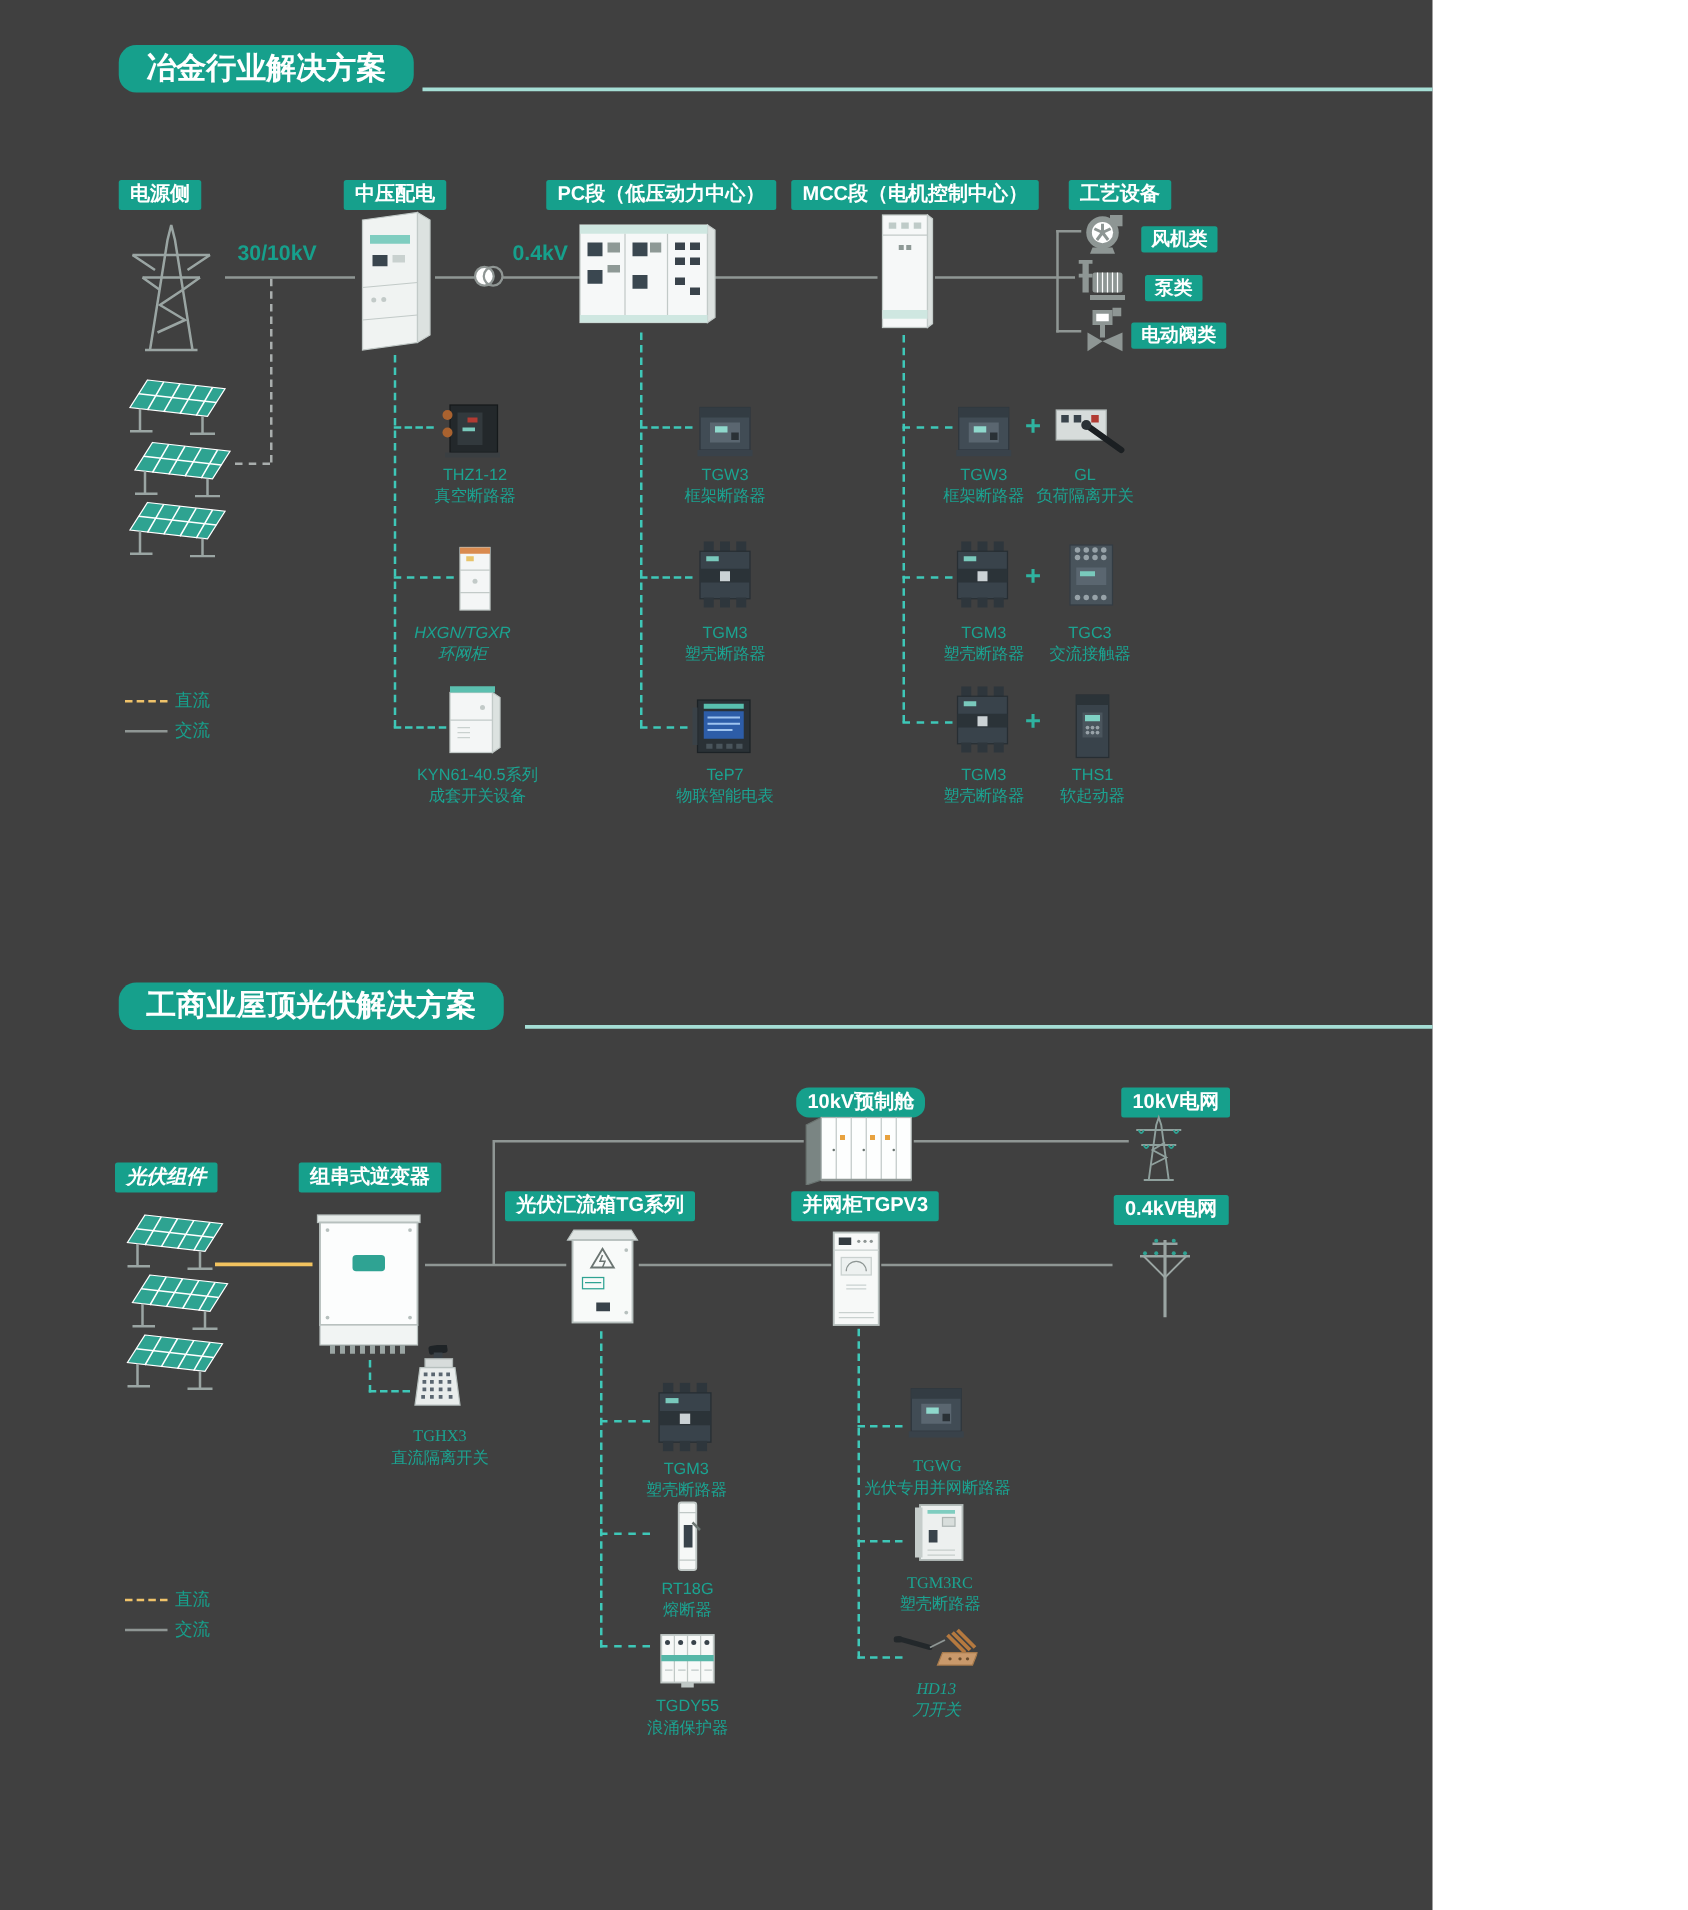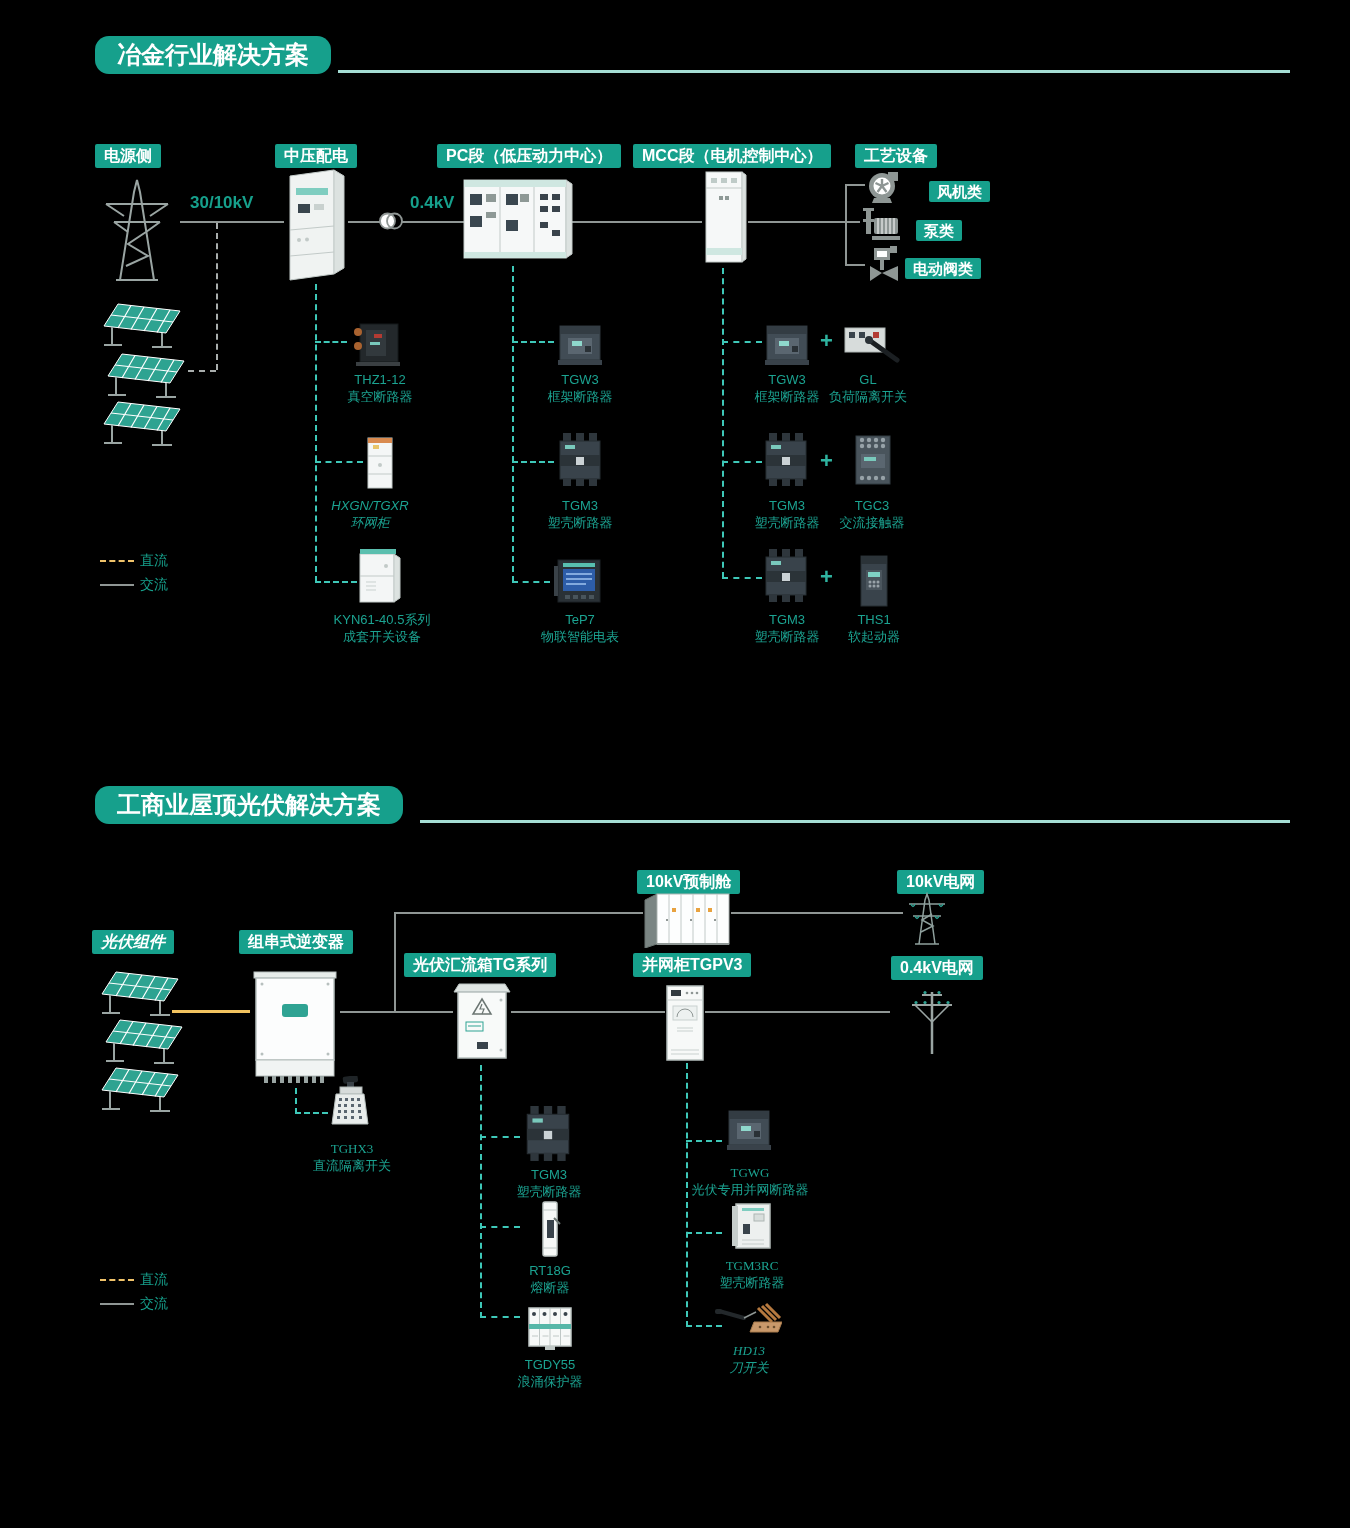--- a/index.html
+++ b/index.html
@@ -1,16 +1,16 @@
 <!DOCTYPE html>
 <html><head>
 <meta charset="utf-8">
 <style>
   html,body{margin:0;padding:0;background:#fff;}
-  .canvas{position:relative;width:1350px;height:1528px;background:#000000;overflow:hidden;
+  .canvas{position:relative;width:1146px;height:1528px;background:#404040;overflow:hidden;
           font-family:"Liberation Sans",sans-serif;}
   .title-badge{position:absolute;background:#16A08C;color:#fff;font-weight:700;font-size:24px;
           line-height:38px;padding:0 22px;border-radius:14px;white-space:nowrap;}
   .title-line{position:absolute;height:3px;background:#A5DED5;}
   .badge{position:absolute;background:#16A08C;color:#fff;font-weight:700;font-size:16px;
           line-height:24px;padding:0 9px;border-radius:2px;white-space:nowrap;}
   .badge.sm{font-size:15px;line-height:21px;padding:0 8px;}
   .hline{position:absolute;height:2px;background:#8F9694;}
   .vline{position:absolute;width:2px;background:#8F9694;}
   .dline{position:absolute;height:3px;background:#F2C35F;}
@@ -401,21 +401,21 @@
   <svg class="dev" style="left:866px;top:170px;width:36px;height:34px;">
       <use href="#sym-fan"></use>
     </svg>
   <svg class="dev" style="left:860px;top:206px;width:44px;height:36px;">
       <use href="#sym-pump"></use>
     </svg>
   <svg class="dev" style="left:866px;top:246px;width:36px;height:38px;">
       <use href="#sym-valve"></use>
     </svg>
 
-  <div class="badge sm" style="left:913px;top:181px;margin-left:16px;">风机类</div>
+  <div class="badge sm" style="left:913px;top:181px;">风机类</div>
   <div class="badge sm" style="left:916px;top:220px;">泵类</div>
   <div class="badge sm" style="left:905px;top:258px;">电动阀类</div>
 
   <div class="dash-v" style="left:315px;top:284px;height:298px;"></div>
   <div class="dash-h" style="left:315px;top:341px;width:32px;"></div>
   <div class="dash-h" style="left:315px;top:461px;width:48px;"></div>
   <div class="dash-h" style="left:315px;top:581px;width:42px;"></div>
   <svg class="dev" style="left:348px;top:322px;width:54px;height:46px;">
       <use href="#sym-thz"></use>
     </svg>
@@ -526,21 +526,21 @@
   <div class="title-line" style="left:420px;top:820px;width:870px;"></div>
 
   <div class="hline" style="left:395px;top:912px;width:248px;"></div>
   <div class="hline" style="left:731px;top:912px;width:172px;"></div>
   <div class="vline" style="left:394px;top:912px;height:100px;"></div>
   <div class="dline" style="left:172px;top:1010px;width:78px;"></div>
   <div class="hline" style="left:340px;top:1011px;width:113px;"></div>
   <div class="hline" style="left:511px;top:1011px;width:154px;"></div>
   <div class="hline" style="left:705px;top:1011px;width:185px;"></div>
 
-  <div class="badge" style="left:637px;top:870px;">10kV预制舱</div>
+  <div class="badge" style="left:637px;top:870px;border-radius:10px;">10kV预制舱</div>
   <div class="badge" style="left:897px;top:870px;">10kV电网</div>
   <div class="badge" style="left:92px;top:930px;font-style:italic;">光伏组件</div>
   <div class="badge" style="left:239px;top:930px;text-align:right;">组串式逆变器</div>
   <div class="badge" style="left:404px;top:953px;">光伏汇流箱TG系列</div>
   <div class="badge" style="left:633px;top:953px;">并网柜TGPV3</div>
   <div class="badge" style="left:891px;top:956px;">0.4kV电网</div>
 
   <svg class="dev" style="left:98px;top:968px;width:84px;height:48px;">
       <use href="#sym-panel"></use>
     </svg>

